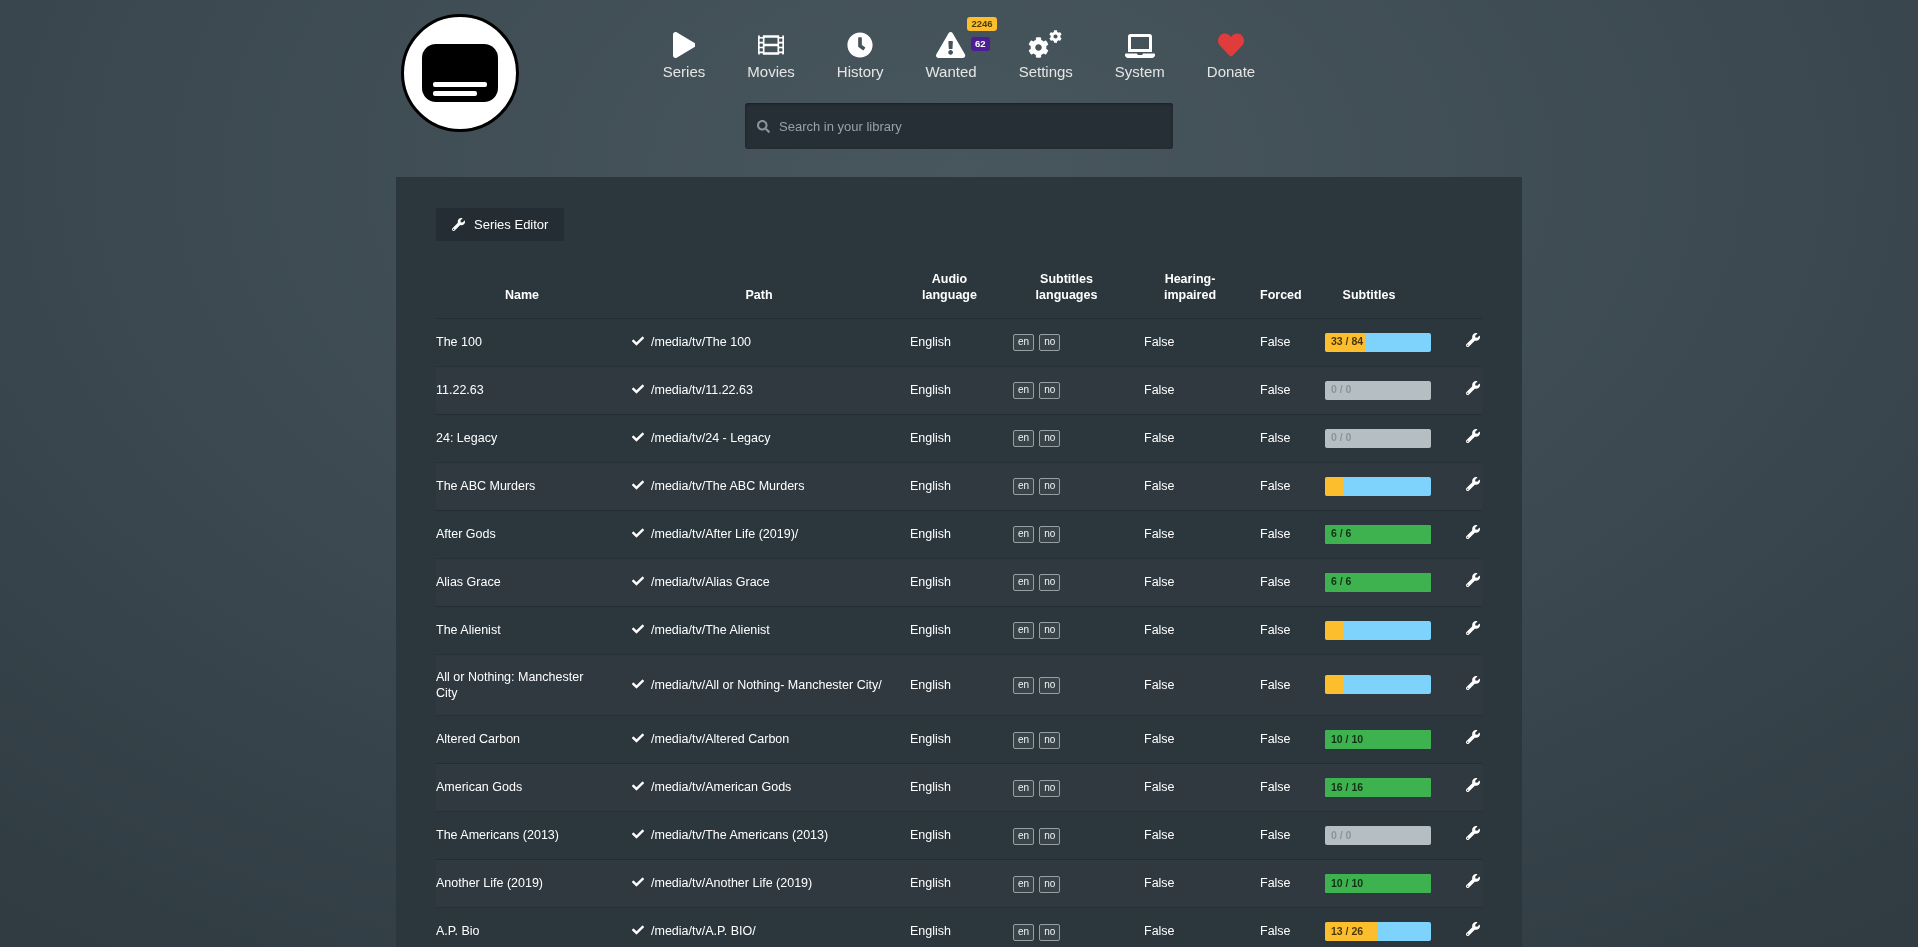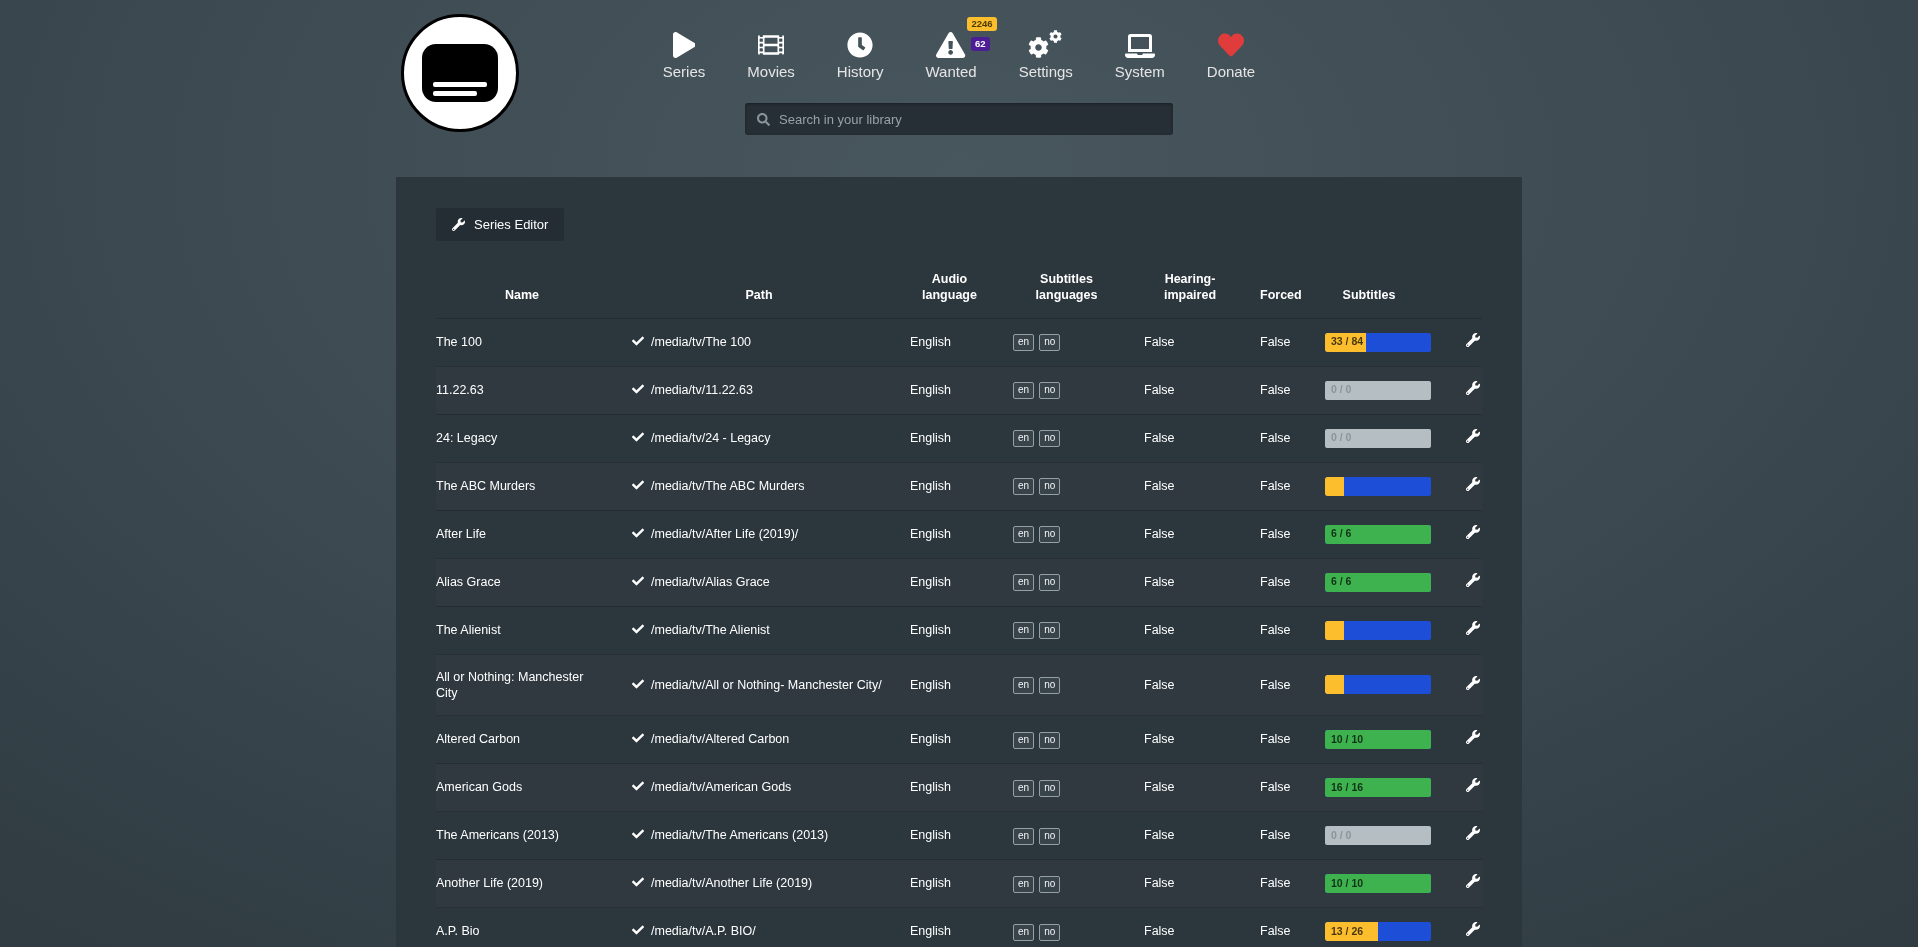--- a/index.html
+++ b/index.html
@@ -27,21 +27,21 @@
   .nav-icon svg{height:26px;width:auto;fill:#fff;display:block}
   .nav-icon.gears{position:relative;width:36px;height:28px}
   .nav-icon.gears .cog-big{height:21px;position:absolute;left:0;bottom:0}
   .nav-icon.gears .cog-small{height:13px;position:absolute;right:2px;top:0}
   .nav-icon.heart svg{fill:#e03c3c}
   .nav-label{font-size:15px;color:#e5e5e5;line-height:1}
   .nav-badge{position:absolute;font-size:9.5px;font-weight:700;padding:2px 4px;border-radius:3px;line-height:1;z-index:2}
   .badge-yellow{background:#fcbe2c;color:#4c3b00;top:-13px;right:-20px}
   .badge-green{background:#4c1d95;color:#fff;top:7px;right:-13px}
 
-  .searchbar{margin-top:24px;width:428px;height:32px;background:#262f35;border-radius:3px;display:flex;align-items:center;
+  .searchbar{margin-top:24px;width:428px;height:46px;background:#262f35;border-radius:3px;display:flex;align-items:center;
              padding:0 12px;gap:9px;box-shadow:inset 0 1px 3px rgba(0,0,0,.35)}
   .searchbar svg{width:13px;height:13px;fill:#8a949a;flex:none}
   .searchbar input{flex:1;background:transparent;border:0;outline:0;color:#cdd4d8;font-size:13px;font-family:inherit}
   .searchbar input::placeholder{color:#97a1a7}
 
   
   .panel{width:1126px;margin:0 auto;background:#2c363d;min-height:770px;padding:31px 40px 40px}
   .series-editor-btn{display:inline-flex;align-items:center;gap:9px;background:#242d33;border:0;border-radius:2px;color:#fff;
                      font-size:13px;font-family:inherit;padding:0 16px;height:33px;cursor:pointer;margin-bottom:22px}
   .series-editor-btn svg{width:13px;height:13px;fill:#fff}
@@ -50,21 +50,21 @@
   th{text-align:center;font-weight:700;padding:8px 24px 14px 0;vertical-align:bottom;line-height:1.3;font-size:12.5px}
   td{padding:14px 8px 14px 0;vertical-align:middle;line-height:1.3}
   tbody tr{border-top:1px solid rgba(0,0,0,.16)}
   tbody tr:nth-child(even){background:rgba(255,255,255,.018)}
   .cell-name{padding-right:28px;cursor:pointer}
   .cell-path{padding-right:24px}
   .cell-path .check{display:inline-block;margin-right:7px}
   .cell-path svg{width:12px;height:12px;fill:#fff;vertical-align:-1px}
   .lang-badge{display:inline-block;background:#38434a;border:1px solid #95a0a5;color:#f2f5f6;font-size:10px;line-height:1;
               padding:2px 4px 3px;border-radius:2px;margin-right:5px}
-  .progress{width:106px;height:19px;background:#1d4ed8;border-radius:2px;position:relative;overflow:hidden}
+  .progress{width:106px;height:19px;background:#7dd3fc;border-radius:2px;position:relative;overflow:hidden}
   .progress-fill{height:100%;width:0;border-radius:2px 0 0 2px}
   .state-warning .progress-fill{background:#fcbe2c}
   .state-success .progress-fill{background:#3eb24f}
   .state-empty{background:#b5bec3}
   .state-empty .progress-fill{background:transparent}
   .progress-label{position:absolute;left:6px;top:50%;transform:translateY(-50%);font-size:10.5px;font-weight:700;
                   color:rgba(0,0,0,.72);white-space:nowrap}
   .state-empty .progress-label{color:#8b9499}
   .cell-actions{text-align:right;padding-right:2px}
   .row-edit{background:none;border:0;cursor:pointer;padding:0;line-height:0}
@@ -304,21 +304,21 @@
     <td class="cell-actions">
       <button class="row-edit">
         <svg viewBox="0 0 512 512">
                 <path d="M507.73 109.1c-2.24-9.03-13.54-12.09-20.12-5.51l-74.36 74.36-67.88-11.31-11.31-67.88 74.36-74.36c6.62-6.62 3.43-17.9-5.66-20.16-47.38-11.74-99.55.91-136.58 37.93-39.64 39.64-50.55 97.1-35.38 147.42L18.74 402.76c-24.99 24.99-24.99 65.51 0 90.5 24.99 24.99 65.51 24.99 90.5 0l213.21-213.21c50.12 15.4 107.47 4.7 147.37-35.2 37.07-37.07 49.7-89.32 37.91-136.75zM64 472c-13.25 0-24-10.75-24-24 0-13.26 10.75-24 24-24s24 10.74 24 24c0 13.25-10.75 24-24 24z"></path>
               </svg>
       </button>
     </td>
   </tr>
 
   <tr class="series-row">
-    <td class="cell-name">After Life</td>
+    <td class="cell-name">After Gods</td>
     <td class="cell-path">
       <span class="check">
         <svg viewBox="0 0 512 512">
                 <path d="M173.898 439.404l-166.4-166.4c-9.997-9.997-9.997-26.206 0-36.204l36.203-36.204c9.997-9.998 26.207-9.998 36.204 0L192 312.69 432.095 72.596c9.997-9.997 26.207-9.997 36.204 0l36.203 36.204c9.997 9.997 9.997 26.206 0 36.204l-294.4 294.4c-9.998 9.997-26.207 9.997-36.204 0z"></path>
               </svg>
       </span><span>/media/tv/After Life (2019)/</span>
     </td>
     <td>English</td>
     <td class="cell-langs"><span class="lang-badge">en</span><span class="lang-badge">no</span></td>
     <td>False</td>

